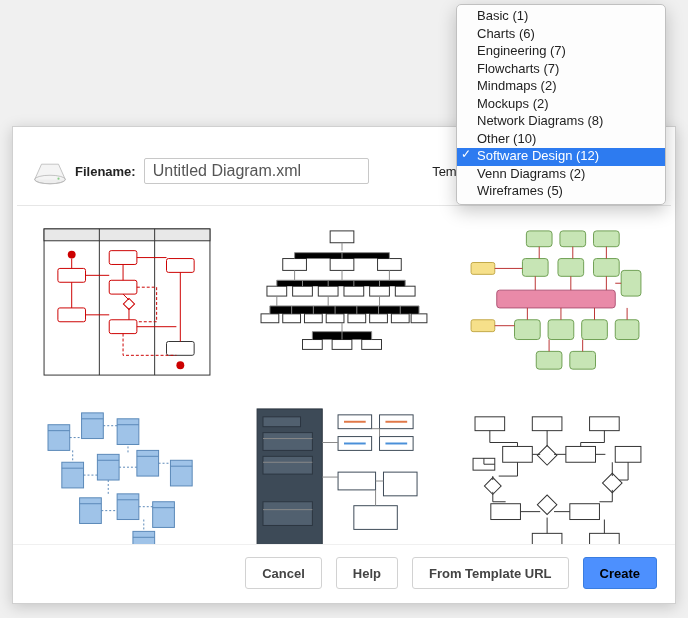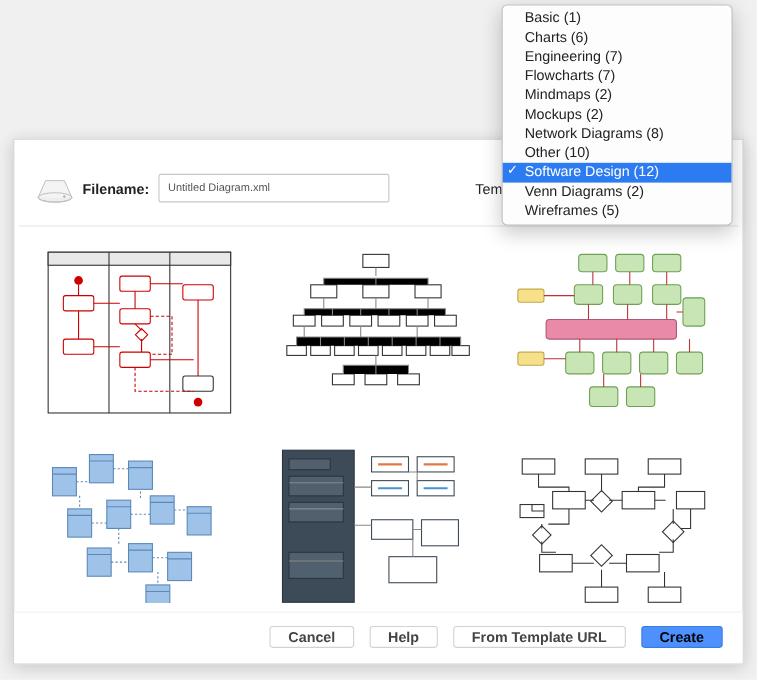--- a/index.html
+++ b/index.html
@@ -46,21 +46,21 @@
     font-size: 13px;
     color: #222;
   }
   .lbl-filename { font-weight: 600; }
   .filename-input {
     flex: 0 0 210px;
     height: 26px;
     border: 1px solid #c8c8c8;
     border-radius: 2px;
     padding: 0 8px;
-    font-size: 10px;
+    font-size: 16px;
     color: #555;
   }
   .spacer { flex: 1; }
   .lbl-templates { font-weight: 400; margin-right: 2px;}
   .select-stub {
     width: 150px;
     height: 22px;
   }
 
   .divider {
@@ -101,21 +101,21 @@
     bottom: 0;
     left: 0; right: 0;
     padding: 12px 18px 14px;
     display: flex;
     justify-content: flex-end;
     gap: 14px;
     background: #fff;
     border-top: 1px solid #f0f0f0;
   }
   .btn {
-    height: 20px;
+    height: 32px;
     padding: 0 16px;
     border: 1px solid #d2d2d2;
     border-radius: 3px;
     background: #fff;
     font-size: 13px;
     font-weight: 600;
     color: #444;
     cursor: pointer;
   }
   .btn-primary {

